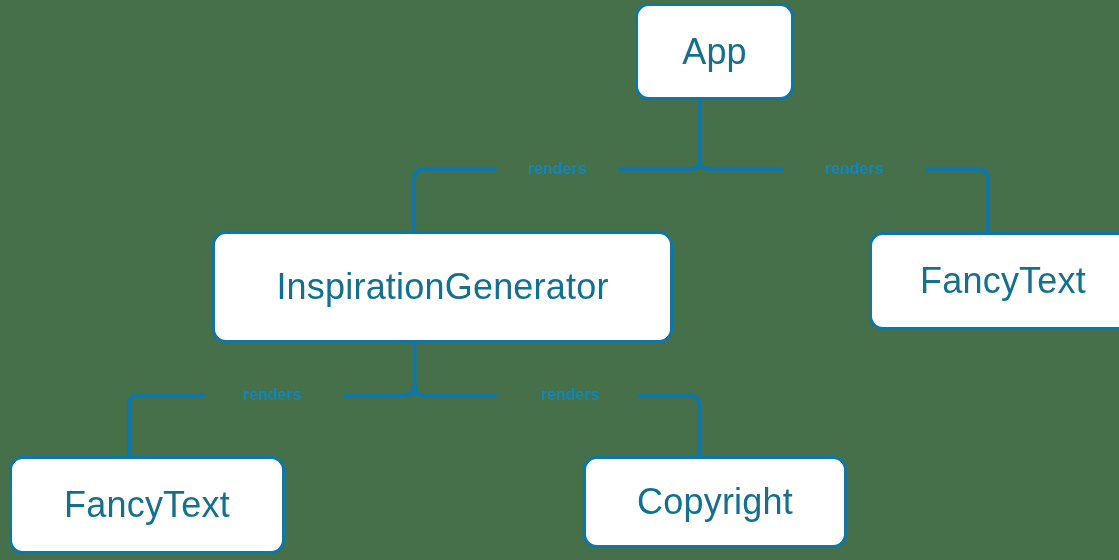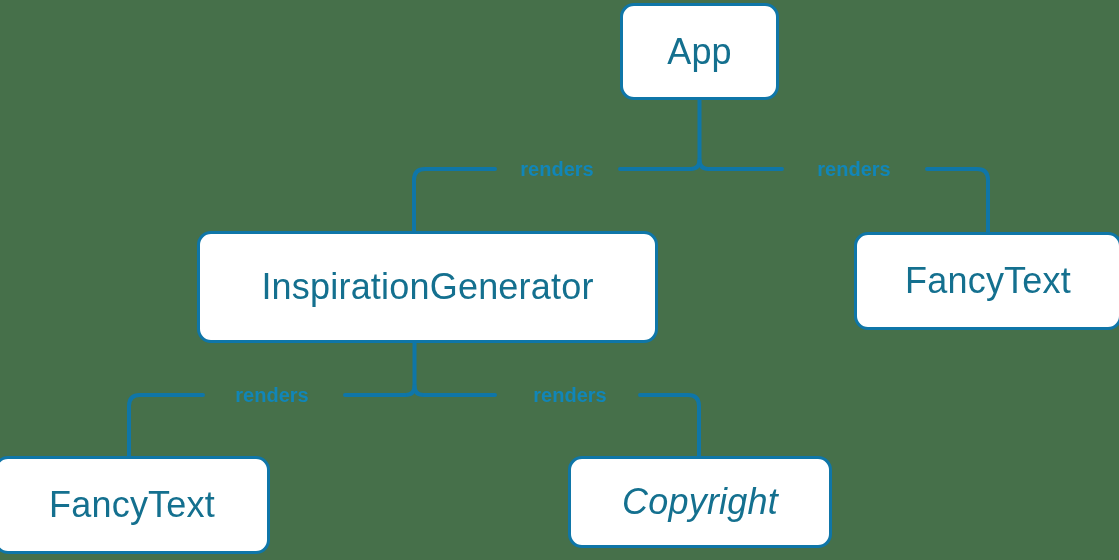--- a/index.html
+++ b/index.html
@@ -30,25 +30,26 @@
     border: 3px solid #0f76a8;
     border-radius: 14px;
     display: flex;
     align-items: center;
     justify-content: center;
     color: #14708f;
     font-size: 36px;
     letter-spacing: 0.2px;
     white-space: nowrap;
     z-index: 2;
+    margin-left: 15px;
   }
   .edge-label {
     position: absolute;
     color: #1186b8;
-    font-size: 20px;
+    font-size: 16px;
     font-weight: 700;
     white-space: nowrap;
     z-index: 3;
     transform: translate(-50%, -50%);
   }
 </style>
 </head>
 <body>
 
 <div id="canvas">
@@ -79,21 +80,21 @@
   </div>
 
   <div class="node" style="left:854px; top:232px; width:268px; height:98px;">
     <span>FancyText</span>
   </div>
 
   <div class="node" style="left:-6px; top:456px; width:276px; height:98px;">
     <span>FancyText</span>
   </div>
 
-  <div class="node" style="left:568px; top:456px; width:264px; height:92px;font-style:italic;">
+  <div class="node" style="left:568px; top:456px; width:264px; height:92px;">
     <span>Copyright</span>
   </div>
 
   <div class="edge-label" style="left:557px; top:169px;">renders</div>
 
   <div class="edge-label" style="left:854px; top:169px;">renders</div>
 
   <div class="edge-label" style="left:272px; top:395px;">renders</div>
 
   <div class="edge-label" style="left:570px; top:395px;">renders</div>

